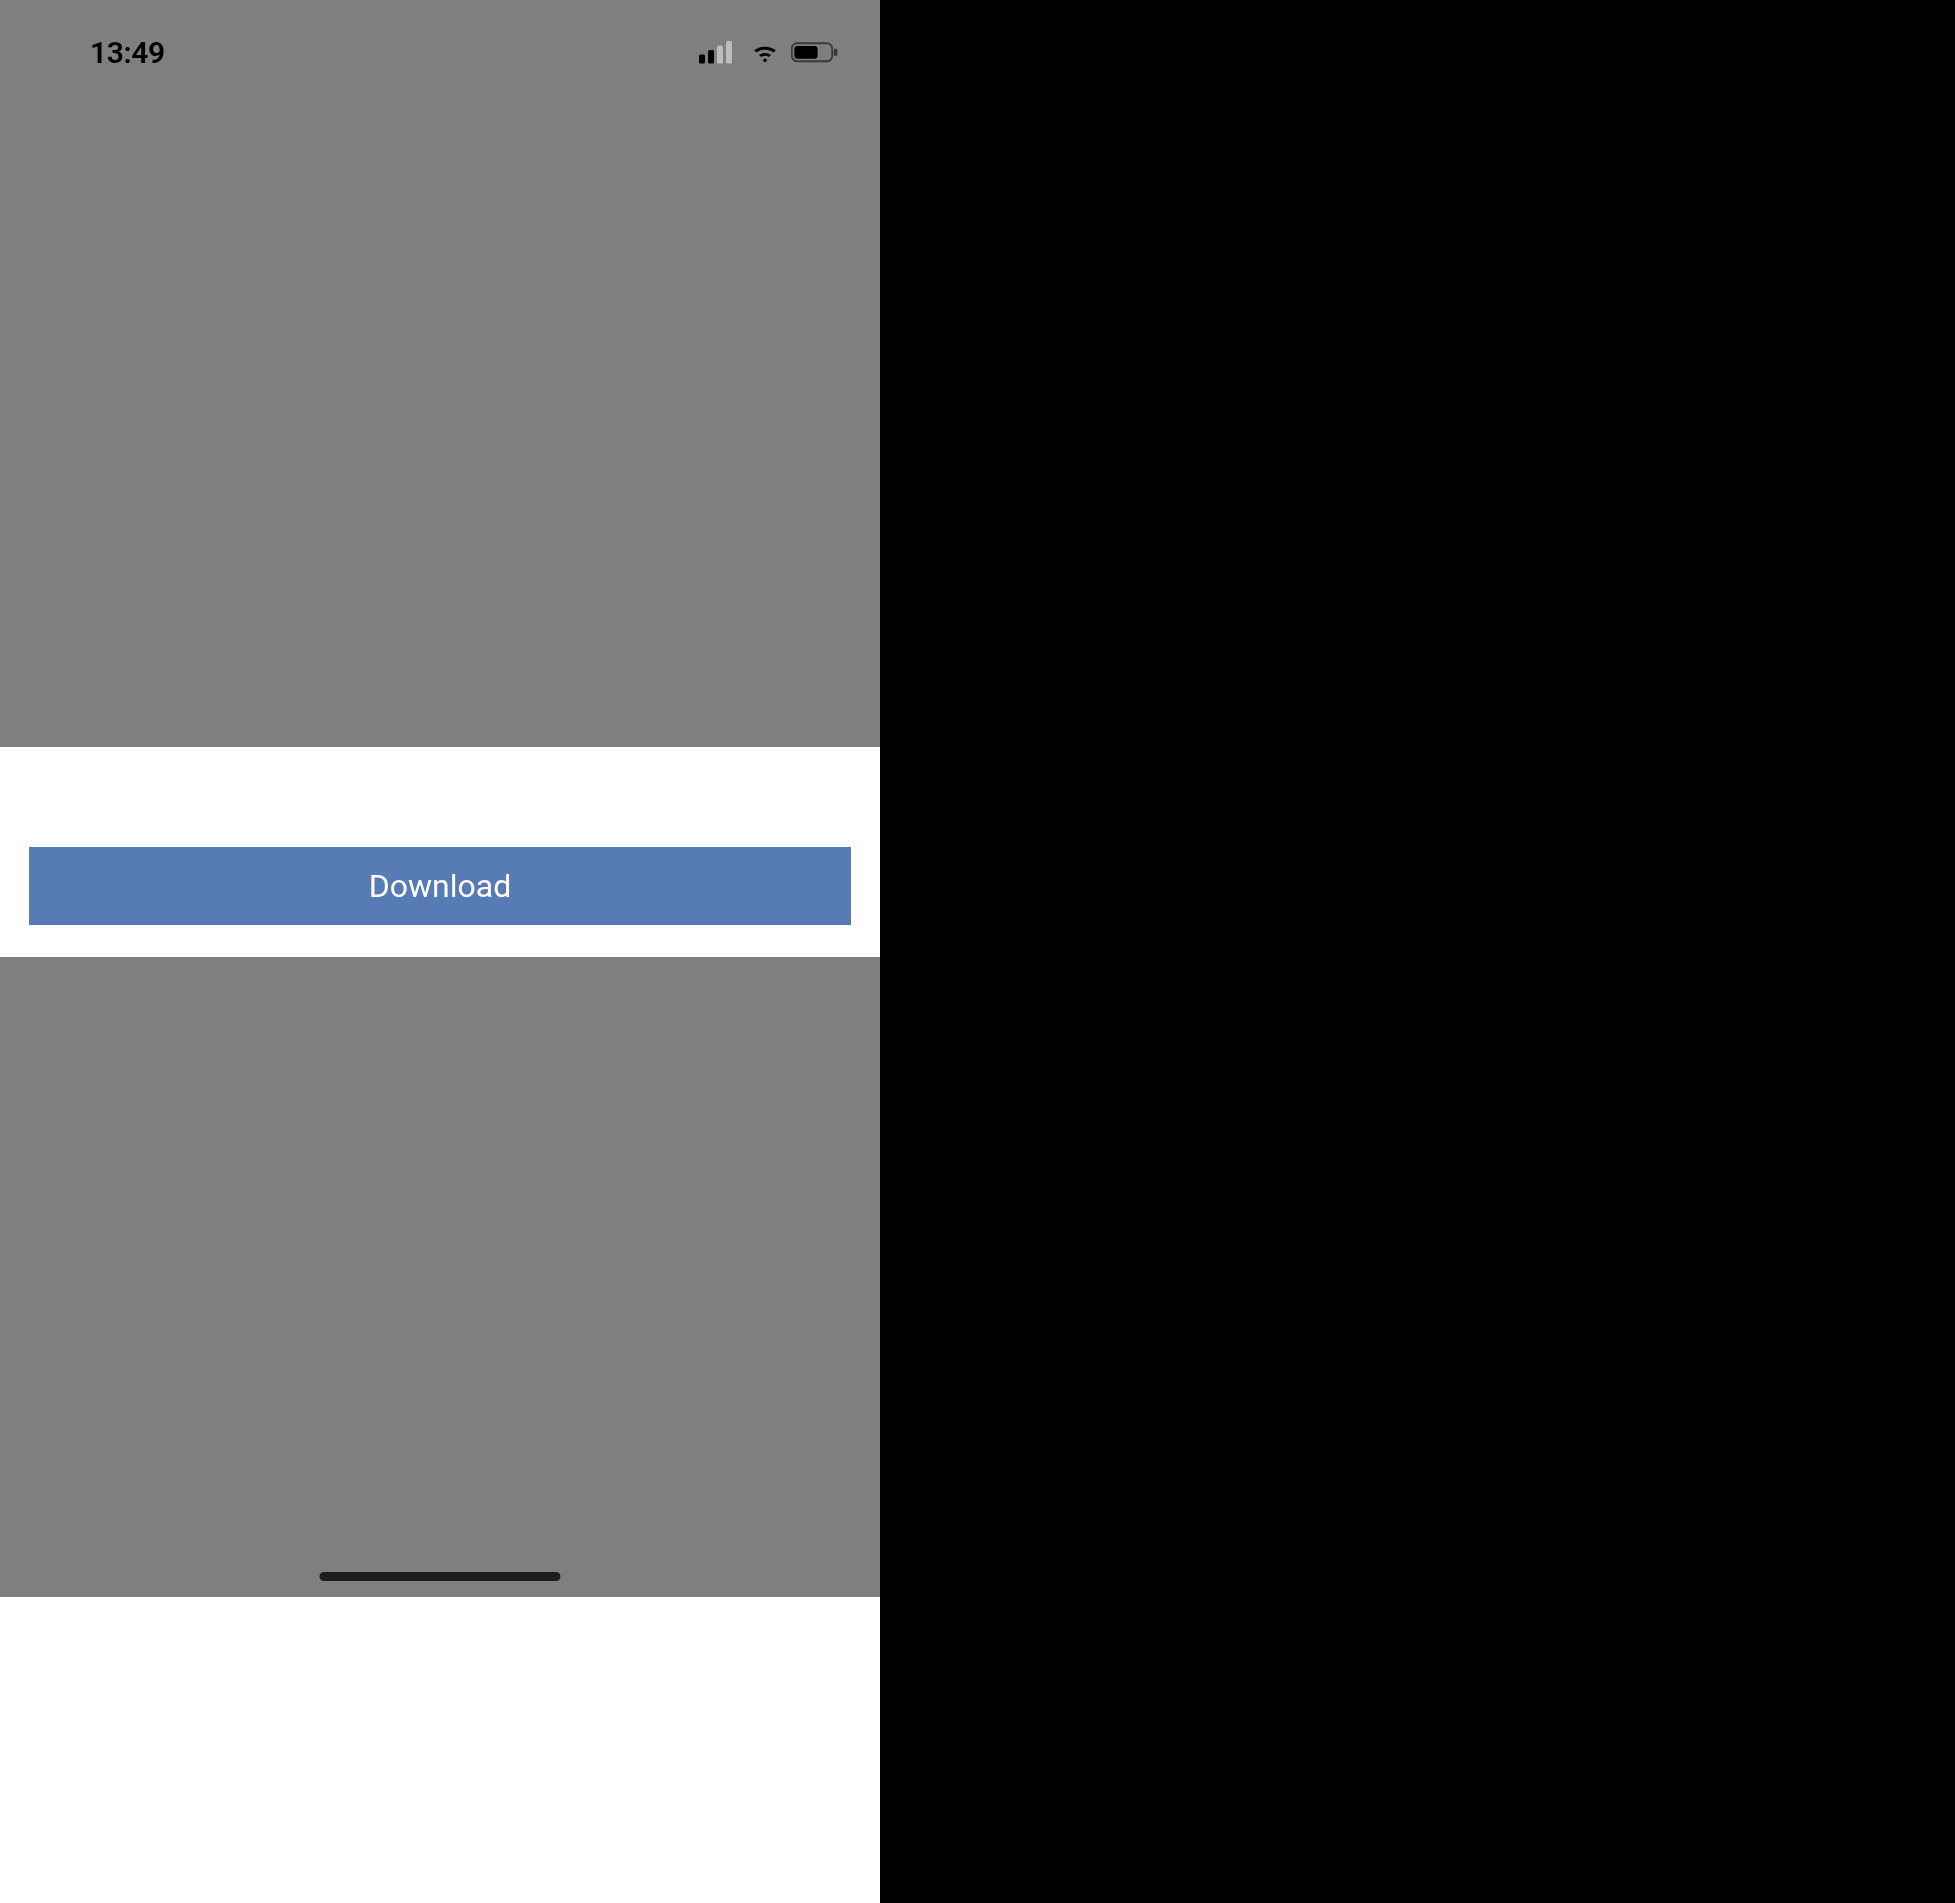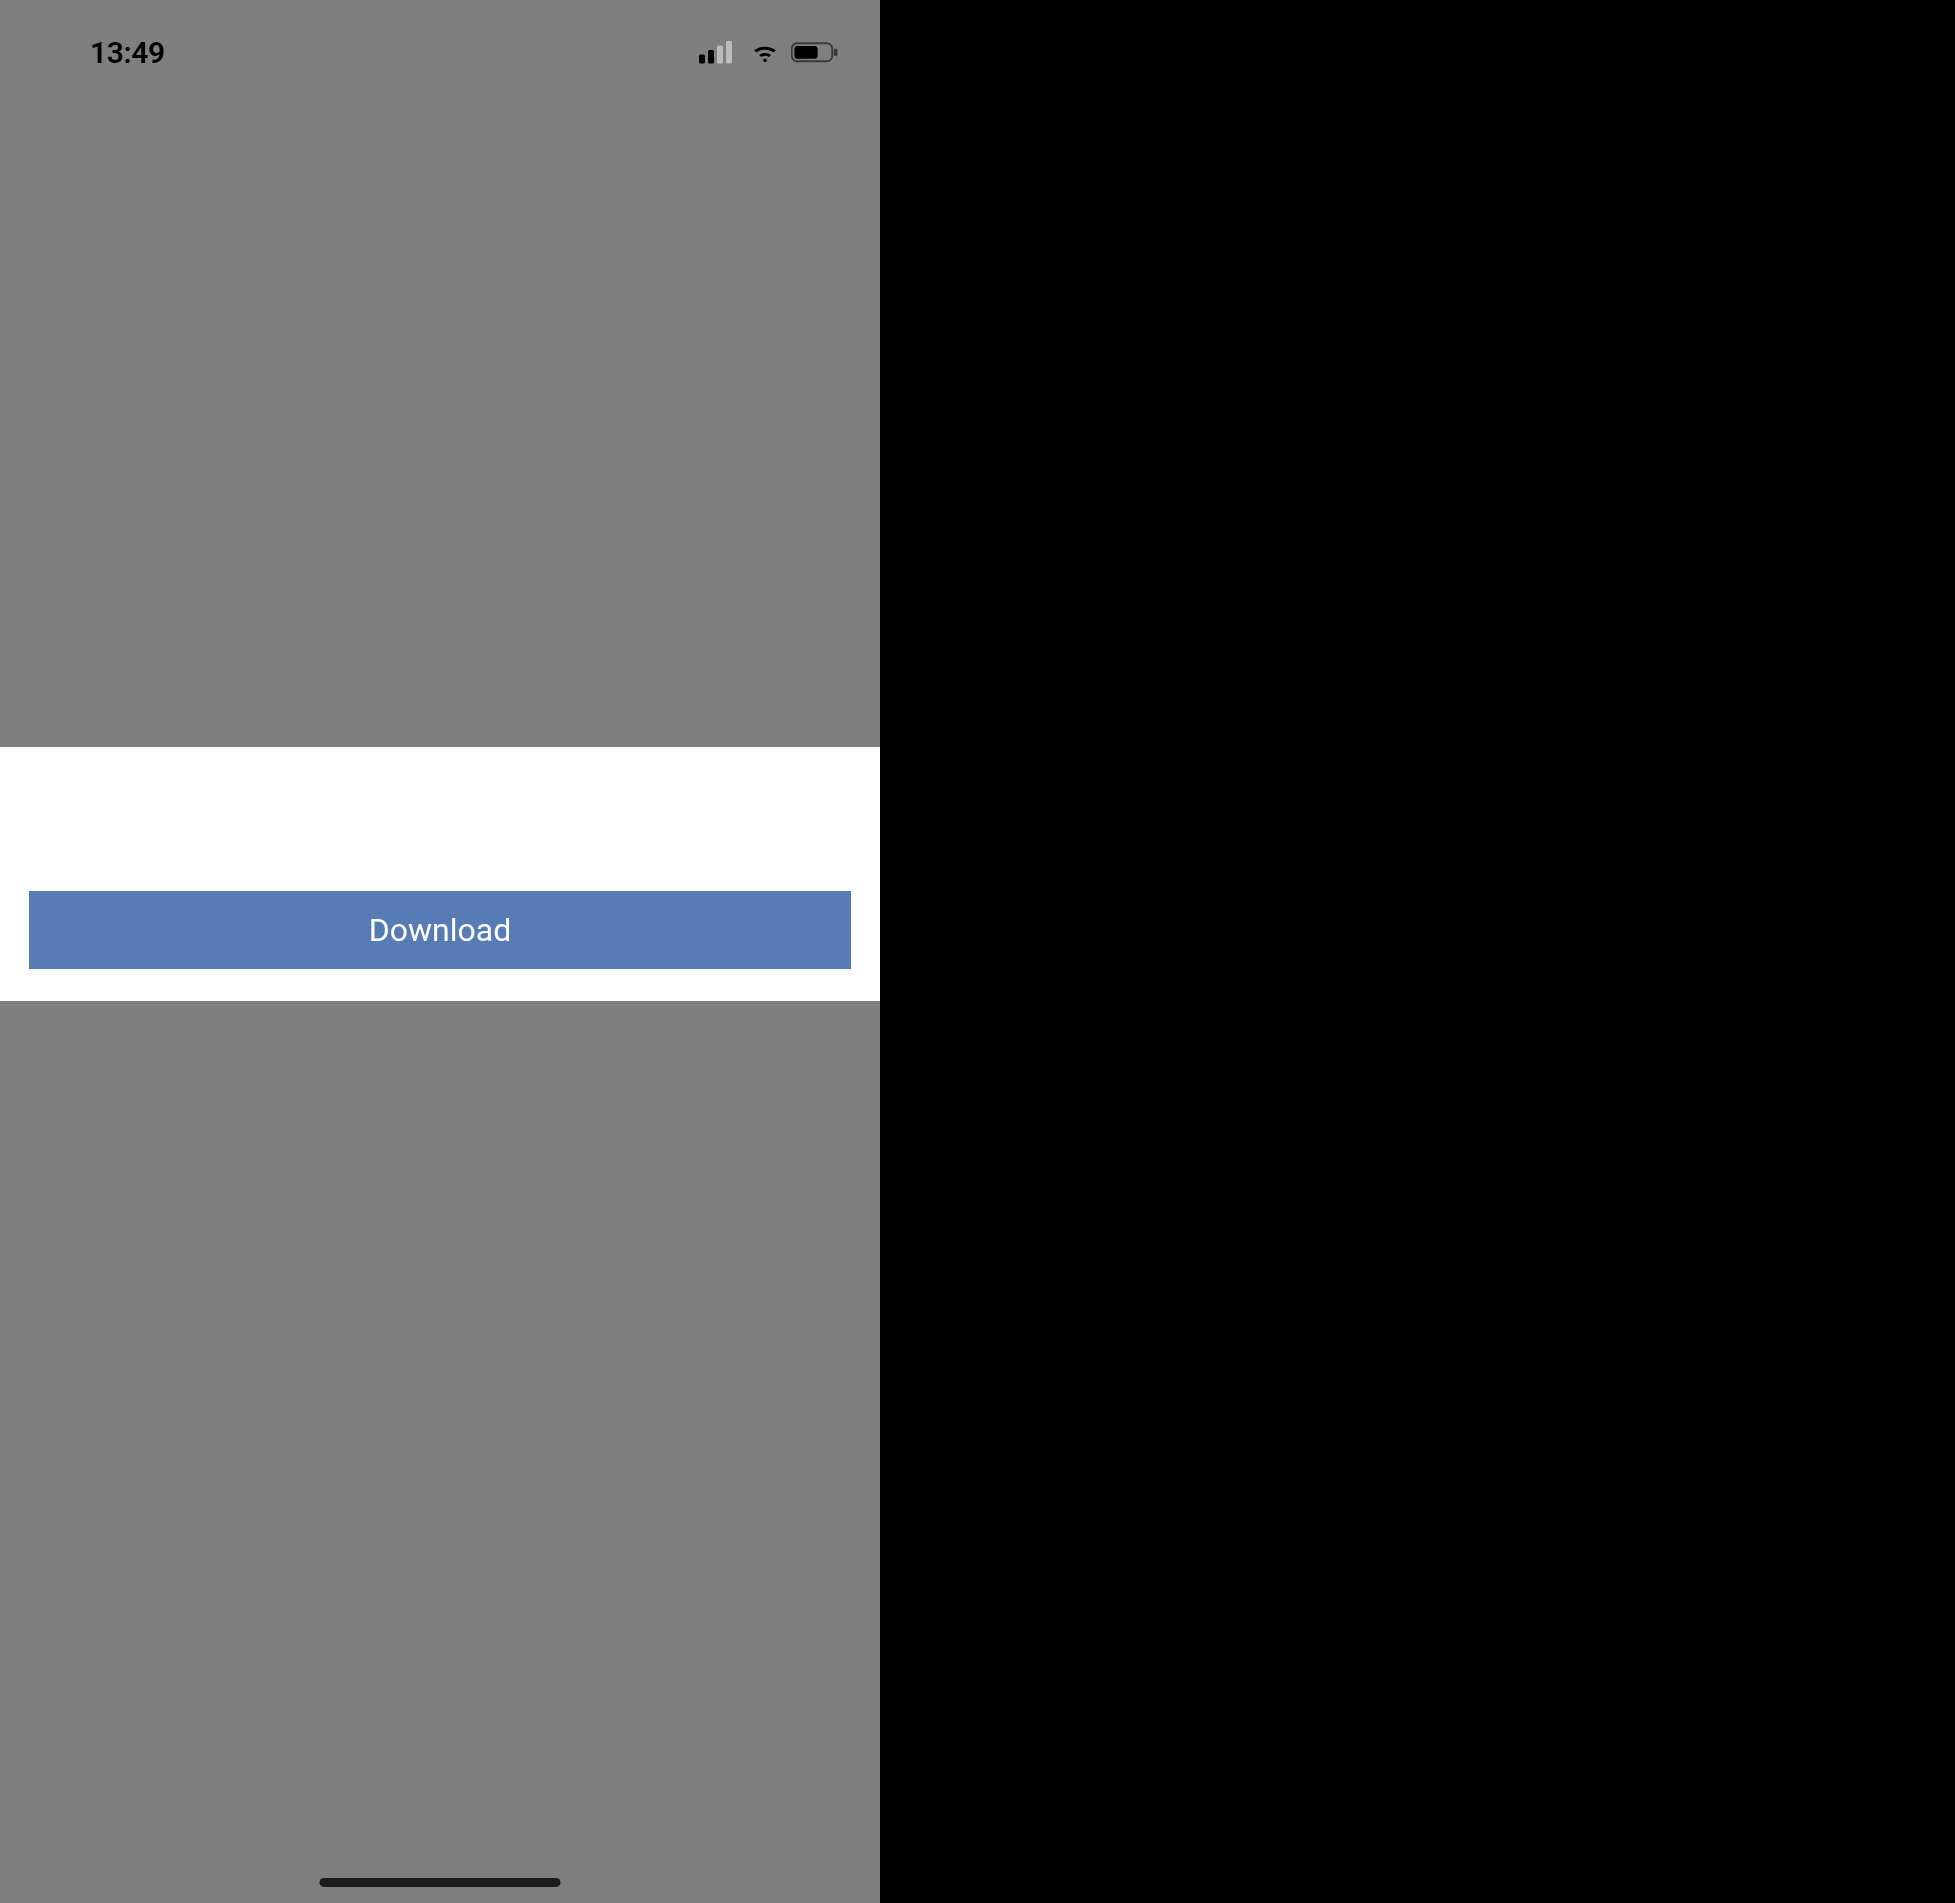--- a/index.html
+++ b/index.html
@@ -14,21 +14,21 @@
       overflow: hidden;
     }
     .viewport {
       display: flex;
       width: 100%;
       height: 100%;
     }
     .phone-screen {
       position: relative;
       width: 880px;
-      height: 1903px;
+      height: 1597px;
       background: #fefefe;
       flex-shrink: 0;
     }
     .right-black {
       flex: 1;
       background: #000000;
       height: 100%;
     }
     .dim-overlay {
       position: absolute;
@@ -101,21 +101,21 @@
 
     .dialog-body {
       margin-top: 51px;
       font-size: 28.6px;
       color: #444444;
       line-height: 1.58;
       font-weight: 400;
     }
 
     .dialog-actions {
-      margin-top: 118px;
+      margin-top: 74px;
       display: flex;
       gap: 1px;
     }
     .btn {
       height: 78px;
       display: flex;
       align-items: center;
       justify-content: center;
       font-size: 32px;
       font-weight: 400;

